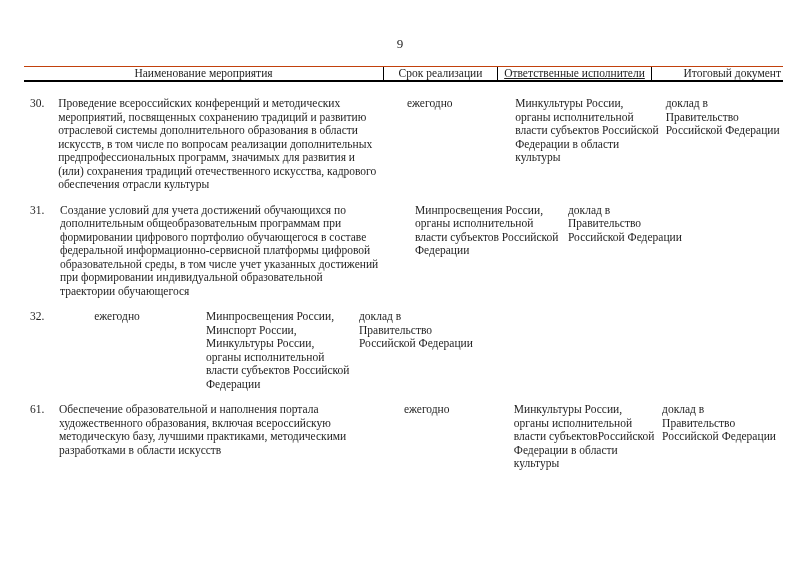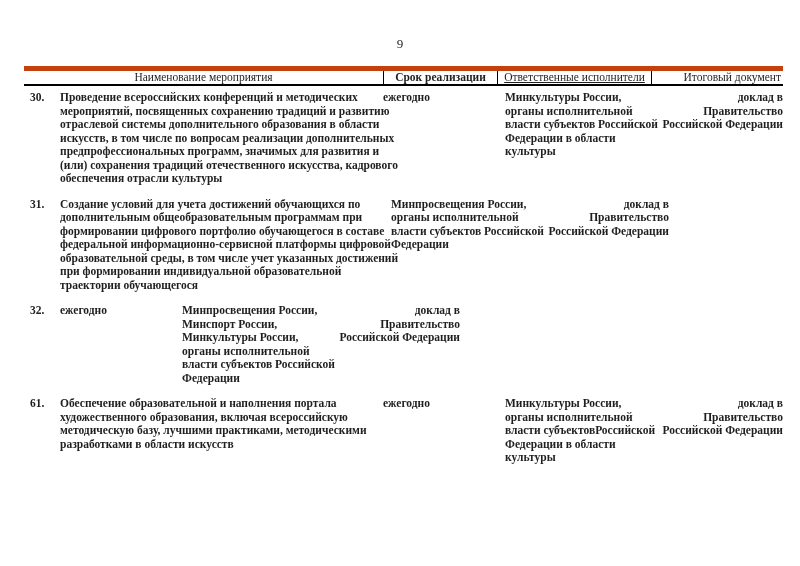--- a/index.html
+++ b/index.html
@@ -23,50 +23,50 @@
     line-height: 15px;
   }
   .doc-table {
     position: absolute;
     top: 66px;
     left: 24px;
     width: 759px;
   }
   .thead {
     display: flex;
-    border-top: 5px solid #c2410c;
+    border-top: 1px solid #c2410c;
     border-bottom: 2px solid #000000;
   }
   .th {
     font-size: 11.5px;
     line-height: 13px;
     text-align: center;
     padding: 0 2px;
   }
   .th + .th { border-left: 1px solid #000000; }
   .th-name { width: 359px; }
-  .th-term { width: 114px; font-weight: bold; }
+  .th-term { width: 114px; }
   .th-exec { width: 154px; text-decoration: underline; }
   .th-doc  { width: 132px; text-align: right; }
-  .tbody { padding-top: 5px; font-weight: bold; }
+  .tbody { padding-top: 15px; }
   .trow {
     display: flex;
     align-items: flex-start;
     margin-bottom: 12px;
   }
   .cell {
     font-size: 11.5px;
     line-height: 13.5px;
     white-space: pre;
   }
   .cell.num  { width: 36px;  padding-left: 6px; }
   .cell.name { width: 323px; }
-  .cell.term { width: 114px; }
-  .cell.exec { width: 154px; padding-left: 8px; }
-  .cell.doc  { width: 132px; padding-left: 7px; text-align: right; }
+  .cell.term { width: 114px; text-align: center; }
+  .cell.exec { width: 154px; padding-left: 8px; margin-left: 24px; }
+  .cell.doc  { width: 132px; padding-left: 7px; }
 </style>
 </head>
 <body>
 
 <div class="page">
 
   <div class="page-number">9</div>
 
   <div class="doc-table">
 

